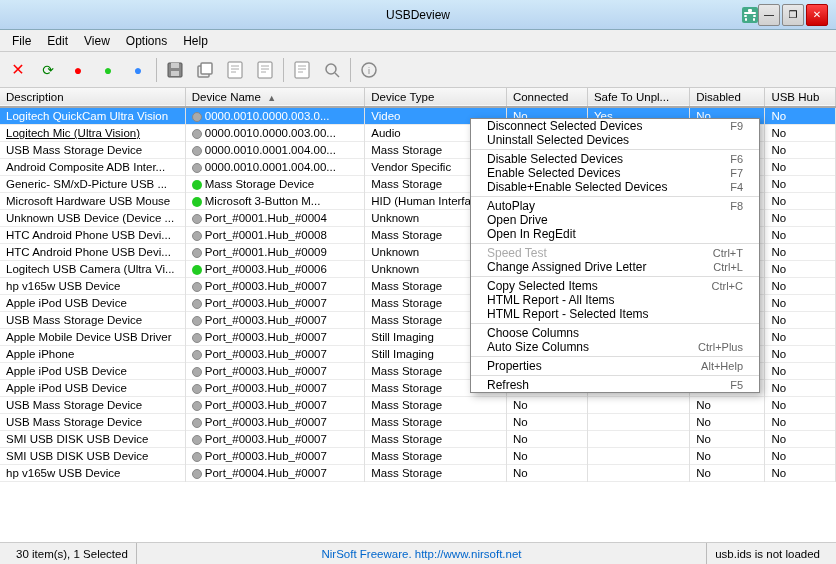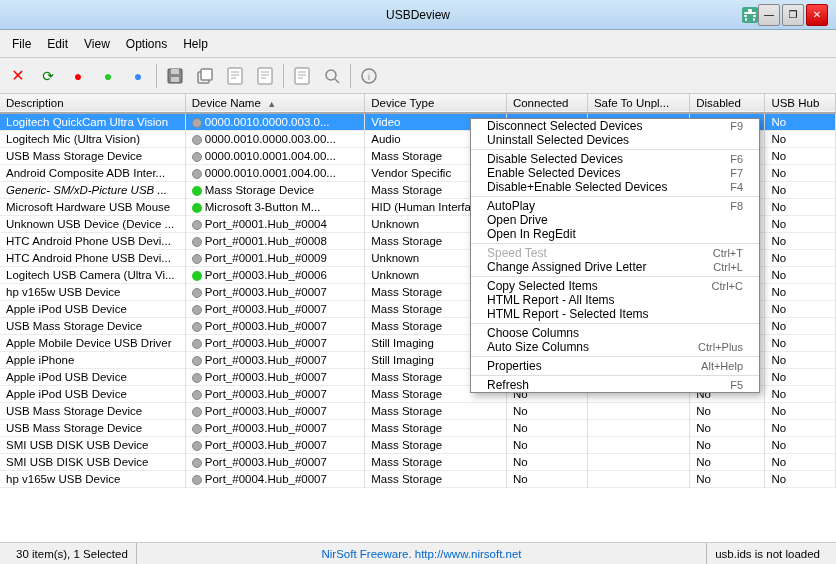--- a/index.html
+++ b/index.html
@@ -53,21 +53,21 @@
       background: linear-gradient(to bottom, #e8e8e8, #d0d0d0);
       cursor: pointer;
       display: flex; align-items: center; justify-content: center;
       font-size: 10px;
       border-radius: 2px;
     }
     .title-btn.close { background: linear-gradient(to bottom, #f44, #c00); color: white; border-color: #a00; }
     
     .menu-bar {
       background: #f0f0f0;
-      height: 28px;
+      height: 22px;
       display: flex;
       align-items: center;
       border-bottom: 1px solid #ccc;
       padding: 0 4px;
     }
     .menu-item {
       padding: 2px 8px;
       cursor: pointer;
       font-size: 12px;
     }
@@ -300,21 +300,21 @@
     <td style="max-width:155px;overflow:hidden;text-overflow:ellipsis;">
       <span class="status-dot dot-gray"></span>0000.0010.0000.003.0...
     </td>
     <td>Video</td>
     <td>No</td>
     <td>Yes</td>
     <td>No</td>
     <td>No</td>
   </tr>
         <tr>
-    <td title="Logitech Mic (Ultra Vision)" style="max-width:160px;overflow:hidden;text-overflow:ellipsis;">Logitech Mic (Ultra Vision)</td>
+    <td title="Logitech Mic (Ultra Vision)" style="max-width:160px;overflow:hidden;text-overflow:ellipsis;text-decoration:underline;">Logitech Mic (Ultra Vision)</td>
     <td style="max-width:155px;overflow:hidden;text-overflow:ellipsis;">
       <span class="status-dot dot-gray"></span>0000.0010.0000.003.00...
     </td>
     <td>Audio</td>
     <td>No</td>
     <td></td>
     <td>No</td>
     <td>No</td>
   </tr>
         <tr>
@@ -333,21 +333,21 @@
     <td style="max-width:155px;overflow:hidden;text-overflow:ellipsis;">
       <span class="status-dot dot-gray"></span>0000.0010.0001.004.00...
     </td>
     <td>Vendor Specific</td>
     <td>No</td>
     <td></td>
     <td>No</td>
     <td>No</td>
   </tr>
         <tr>
-    <td title="Generic- SM/xD-Picture USB ..." style="max-width:160px;overflow:hidden;text-overflow:ellipsis;font-style:italic;">Generic- SM/xD-Picture USB ...</td>
+    <td title="Generic- SM/xD-Picture USB ..." style="max-width:160px;overflow:hidden;text-overflow:ellipsis;">Generic- SM/xD-Picture USB ...</td>
     <td style="max-width:155px;overflow:hidden;text-overflow:ellipsis;">
       <span class="status-dot dot-green"></span>Mass Storage Device
     </td>
     <td>Mass Storage</td>
     <td></td>
     <td></td>
     <td>No</td>
     <td>No</td>
   </tr>
         <tr>

